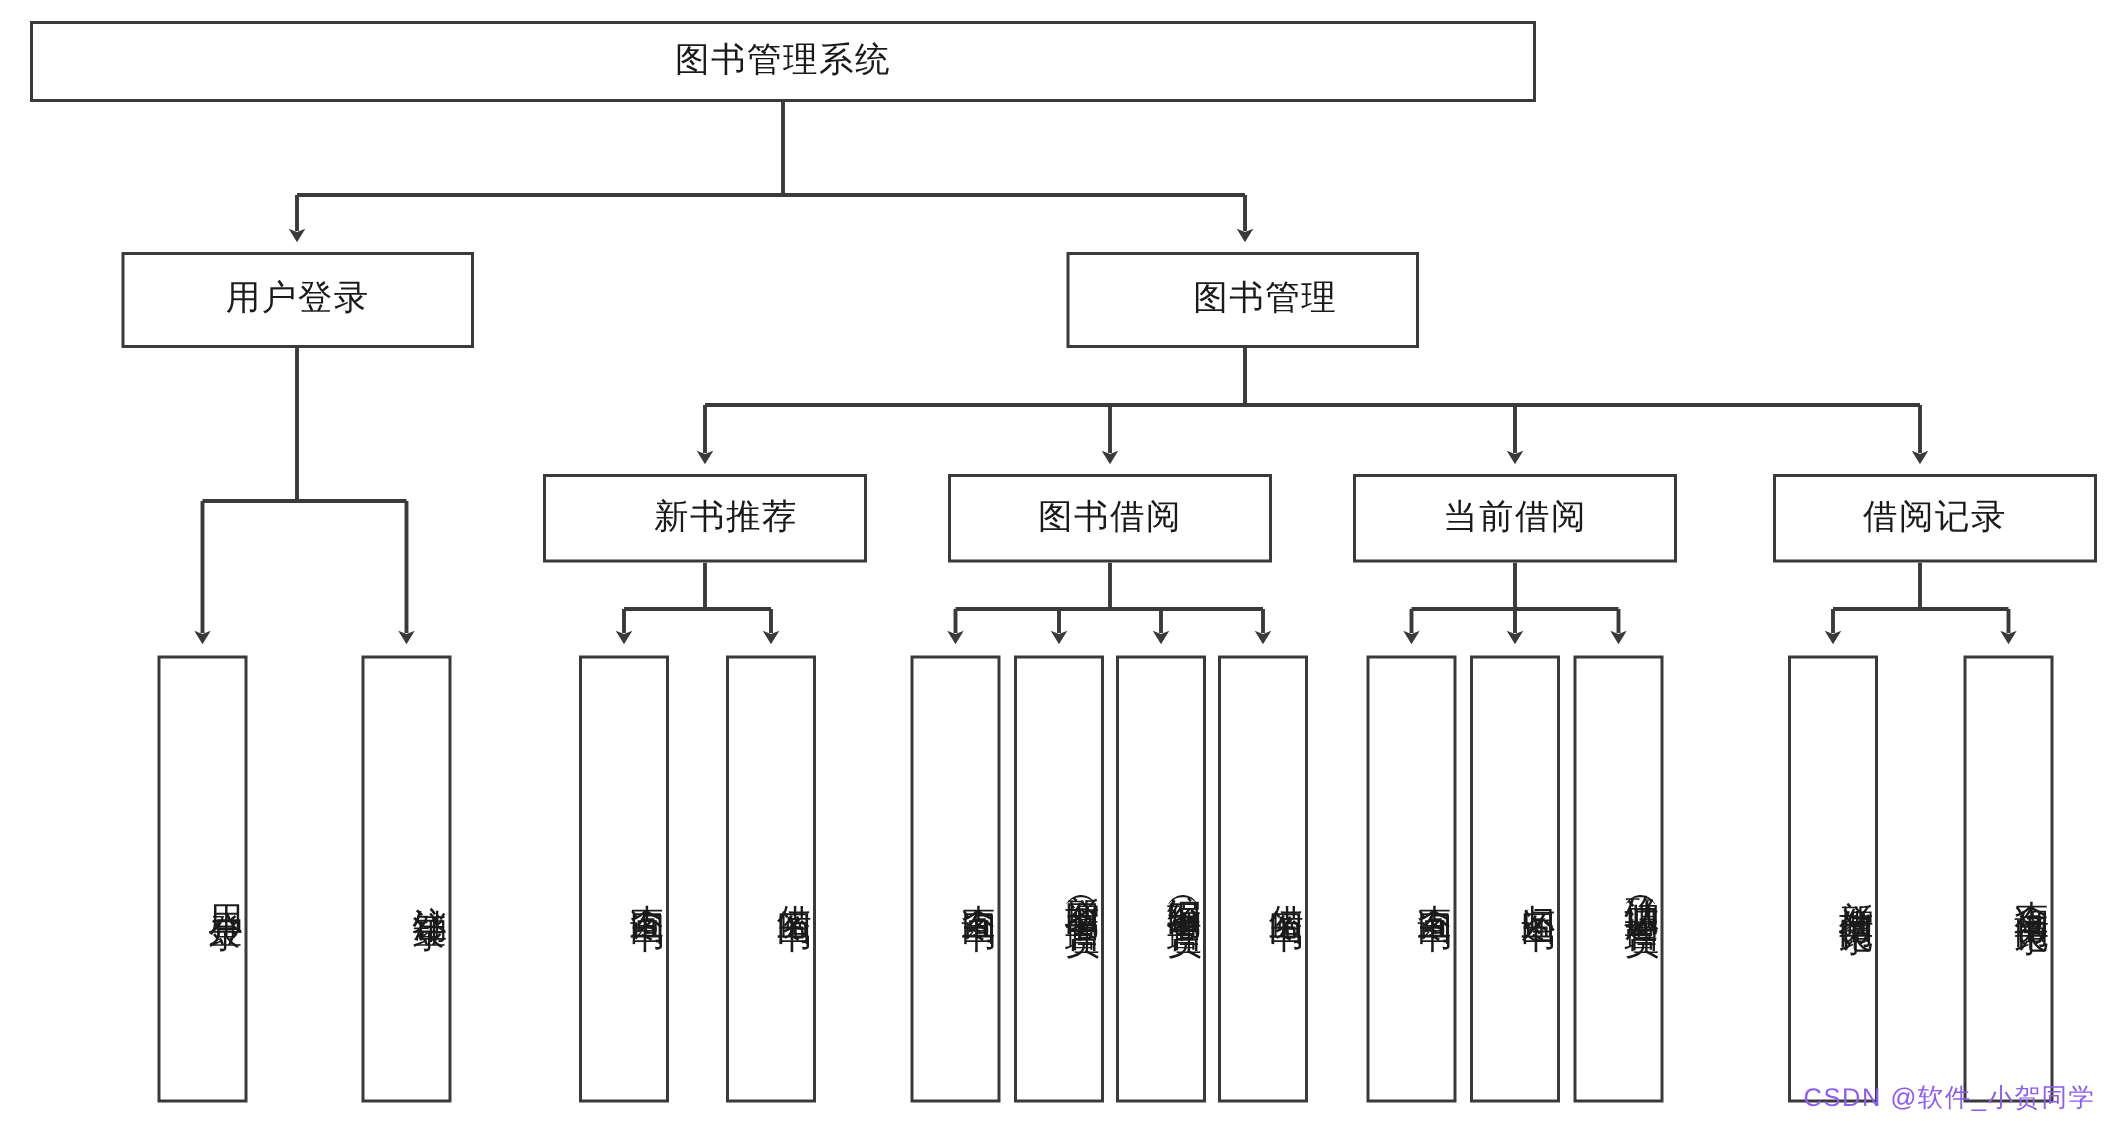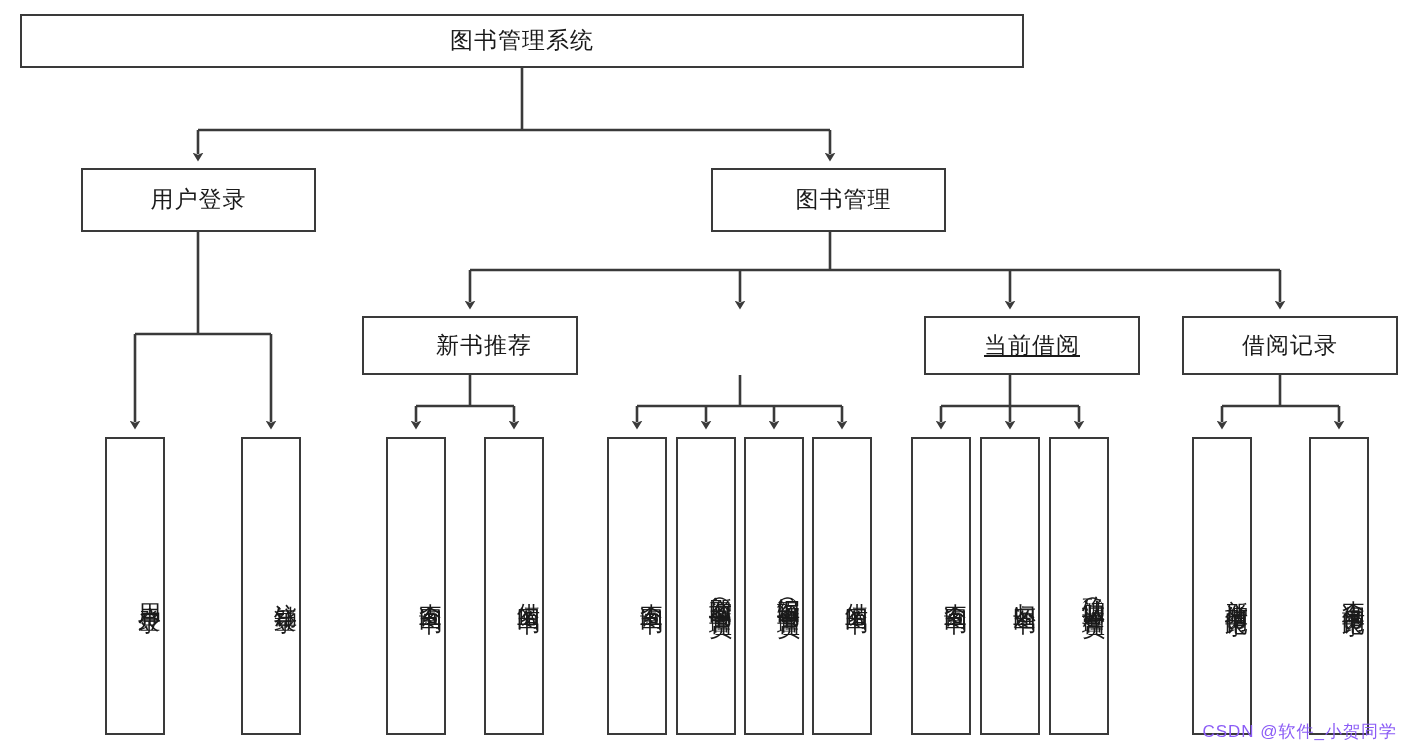--- a/index.html
+++ b/index.html
@@ -131,21 +131,24 @@
   <div class="node node-h" style="left:81px; top:168px; width:235px; height:64px;">
     <span>用户登录</span>
   </div>
   <div class="node node-h" style="left:711px; top:168px; width:235px; height:64px;padding-left:30px;">
     <span>图书管理</span>
   </div>
 
   <div class="node node-h" style="left:362px; top:316px; width:216px; height:59px;padding-left:28px;">
     <span>新书推荐</span>
   </div>
-  <div class="node node-h" style="left:924px; top:316px; width:216px; height:59px;text-decoration:underline;">
+  <div class="node node-h" style="left:632px; top:316px; width:216px; height:59px;">
+    <span>图书借阅</span>
+  </div>
+  <div class="node node-h" style="left:902px; top:316px; width:216px; height:59px;">
     <span>当前借阅</span>
   </div>
   <div class="node node-h" style="left:1172px; top:316px; width:216px; height:59px;margin-left:10px;">
     <span>借阅记录</span>
   </div>
 
   <div class="node node-v" style="left:105px; top:437px; width:60px; height:298px;">
     <span>用户登录</span>
   </div>
   <div class="node node-v" style="left:241px; top:437px; width:60px; height:298px;">

